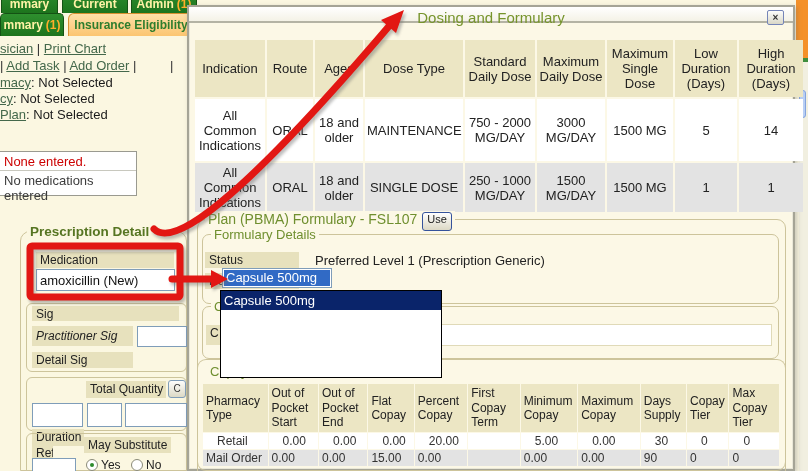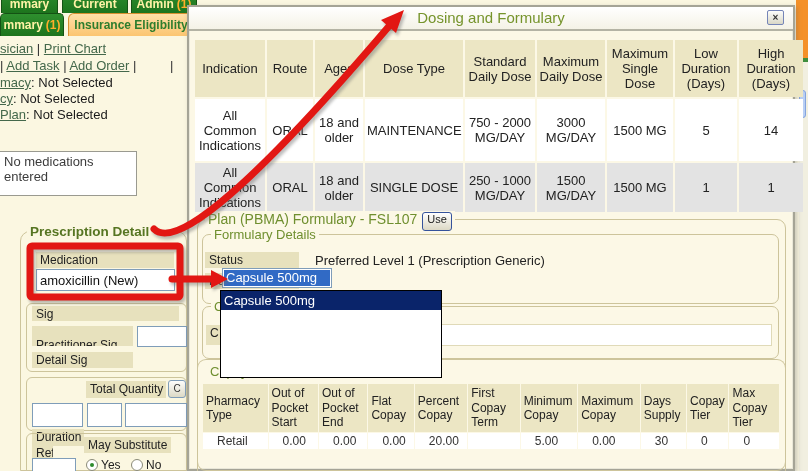--- a/index.html
+++ b/index.html
@@ -75,21 +75,21 @@
   .edge-track  { position:absolute; left:799px; top:62px; width:9px; height:409px; background:#F1EFE0; }
   .edge-thumb  { position:absolute; left:799px; top:90px; width:7px; height:28px; background:#B9CFF4; border:1px solid #84A4DE; border-radius:3px; }
 
   
   .popup {
     position:absolute; left:187px; top:5px; width:608px; height:466px;
     background:#FCF8E6; border:2px solid #A5A496;
     box-shadow:inset 0 0 0 1px #E9E7D8, 2px 2px 5px rgba(100,100,100,.35);
   }
   .titlebar {
-    position:absolute; left:0; top:0; right:0; height:24px;
+    position:absolute; left:0; top:0; right:0; height:16px;
     background:linear-gradient(#FFFFFF,#F4F2E6);
     border-bottom:2px solid #B4B3A4;
   }
   .popup-title { text-align:center; line-height:22px; font-size:15px; color:#76942C; }
   .close-btn {
     position:absolute; right:9px; top:3px; width:17px; height:15px;
     background:linear-gradient(#FDFDFB,#D9D7C7); border:1px solid #7585B8; border-radius:2px;
     font-size:10px; font-weight:bold; color:#333; text-align:center; line-height:13px; cursor:pointer;
   }
 
@@ -182,32 +182,33 @@
   <span class="lnk">macy</span><span>: Not Selected</span>
 </div>
 <div class="linkline" style="left:0;top:91px;">
   <span class="lnk">cy</span><span>: Not Selected</span>
 </div>
 <div class="linkline" style="left:0;top:107px;">
   <span class="lnk">Plan</span><span>: Not Selected</span>
 </div>
 
 <div class="alert-box">
+  <div class="alert-1">None entered.</div>
   <div class="alert-2">No medications entered</div>
 </div>
 
 <div class="fs" style="left:20px;top:231px;width:167px;height:240px;border-radius:10px 10px 0 0;"></div>
 <div class="fs-legend big" style="left:27px;top:224px;">Prescription Detail</div>
 
 <div class="strip" style="left:36px;top:252px;width:138px;height:16px;">Medication</div>
 <input class="tinput" style="left: 36px; top: 269px; width: 139px; height: 22px;" value="amoxicillin (New)">
 
 <div class="fs" style="left:26px;top:303px;width:161px;height:69px;border-radius:6px;"></div>
 <div class="strip" style="left:32px;top:306px;width:147px;height:15px;">Sig</div>
-<div class="strip" style="left:32px;top:326px;width:101px;height:20px;padding-top:12px;">Practitioner Sig</div>
+<div class="strip" style="left:32px;top:326px;width:101px;height:20px;padding-top:3px;font-style:italic;">Practitioner Sig</div>
 <input class="tinput" style="left: 137px; top: 326px; width: 50px; height: 21px;">
 <div class="strip" style="left:32px;top:352px;width:101px;height:16px;">Detail Sig</div>
 
 <div class="fs" style="left:26px;top:377px;width:161px;height:54px;border-radius:6px;"></div>
 <div class="strip" style="left:32px;top:381px;width:52px;height:17px;margin-top:48px;">Duration</div>
 <div class="strip" style="left:86px;top:381px;width:80px;height:17px;">Total Quantity</div>
 <div class="calc-btn" style="left:168px;top:380px;">C</div>
 <input class="tinput" style="left: 32px; top: 403px; width: 51px; height: 24px;">
 <input class="tinput" style="left: 87px; top: 403px; width: 35px; height: 24px;">
 <input class="tinput" style="left: 125px; top: 403px; width: 62px; height: 24px;">
@@ -342,20 +343,33 @@
           <td>0.00</td>
           <td>0.00</td>
           <td>20.00</td>
           <td></td>
           <td>5.00</td>
           <td>0.00</td>
           <td>30</td>
           <td>0</td>
           <td>0</td>
         </tr>
+        <tr>
+          <td>Mail Order</td>
+          <td>0.00</td>
+          <td>0.00</td>
+          <td>15.00</td>
+          <td>0.00</td>
+          <td></td>
+          <td>0.00</td>
+          <td>0.00</td>
+          <td>90</td>
+          <td>0</td>
+          <td>0</td>
+        </tr>
       </tbody>
   </table>
 </div>
 
 <div class="combo">
   <div class="combo-sel">Capsule 500mg</div>
 </div>
 <div class="combo-list">
   <div class="combo-item">Capsule 500mg</div>
 </div>

